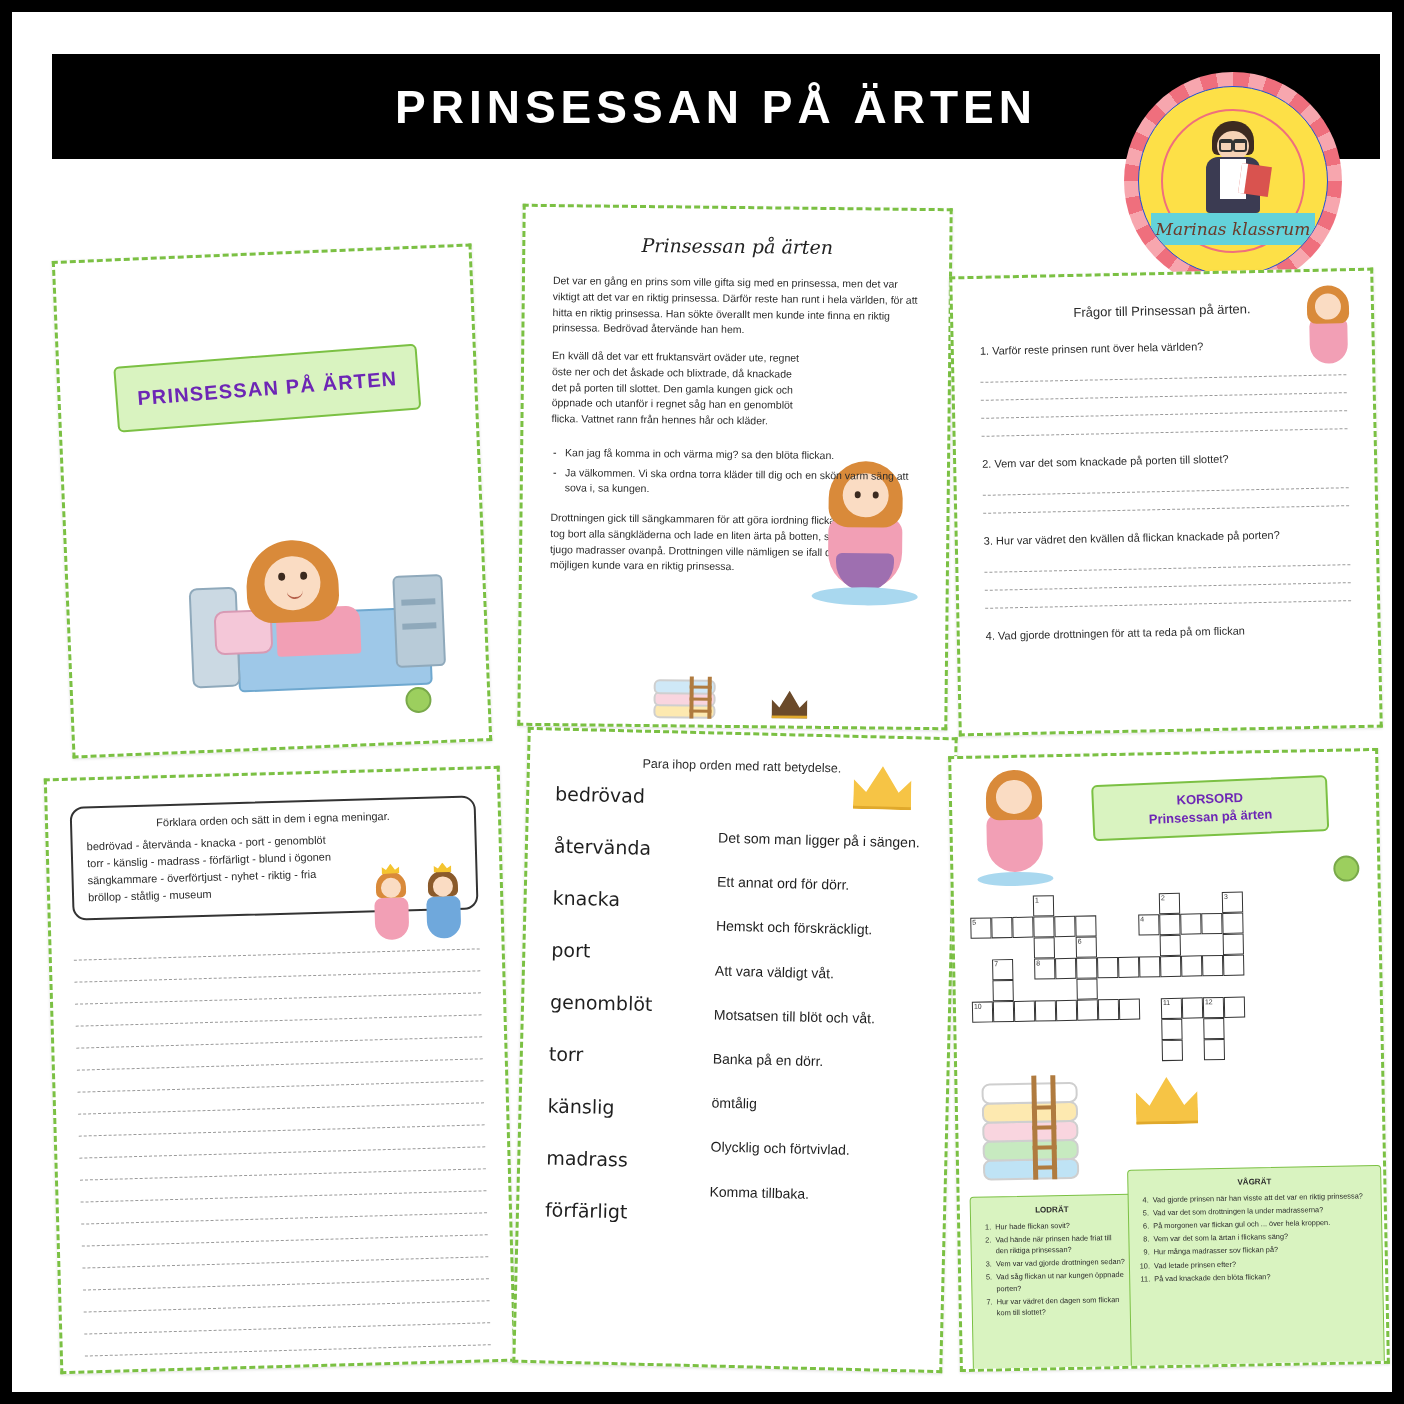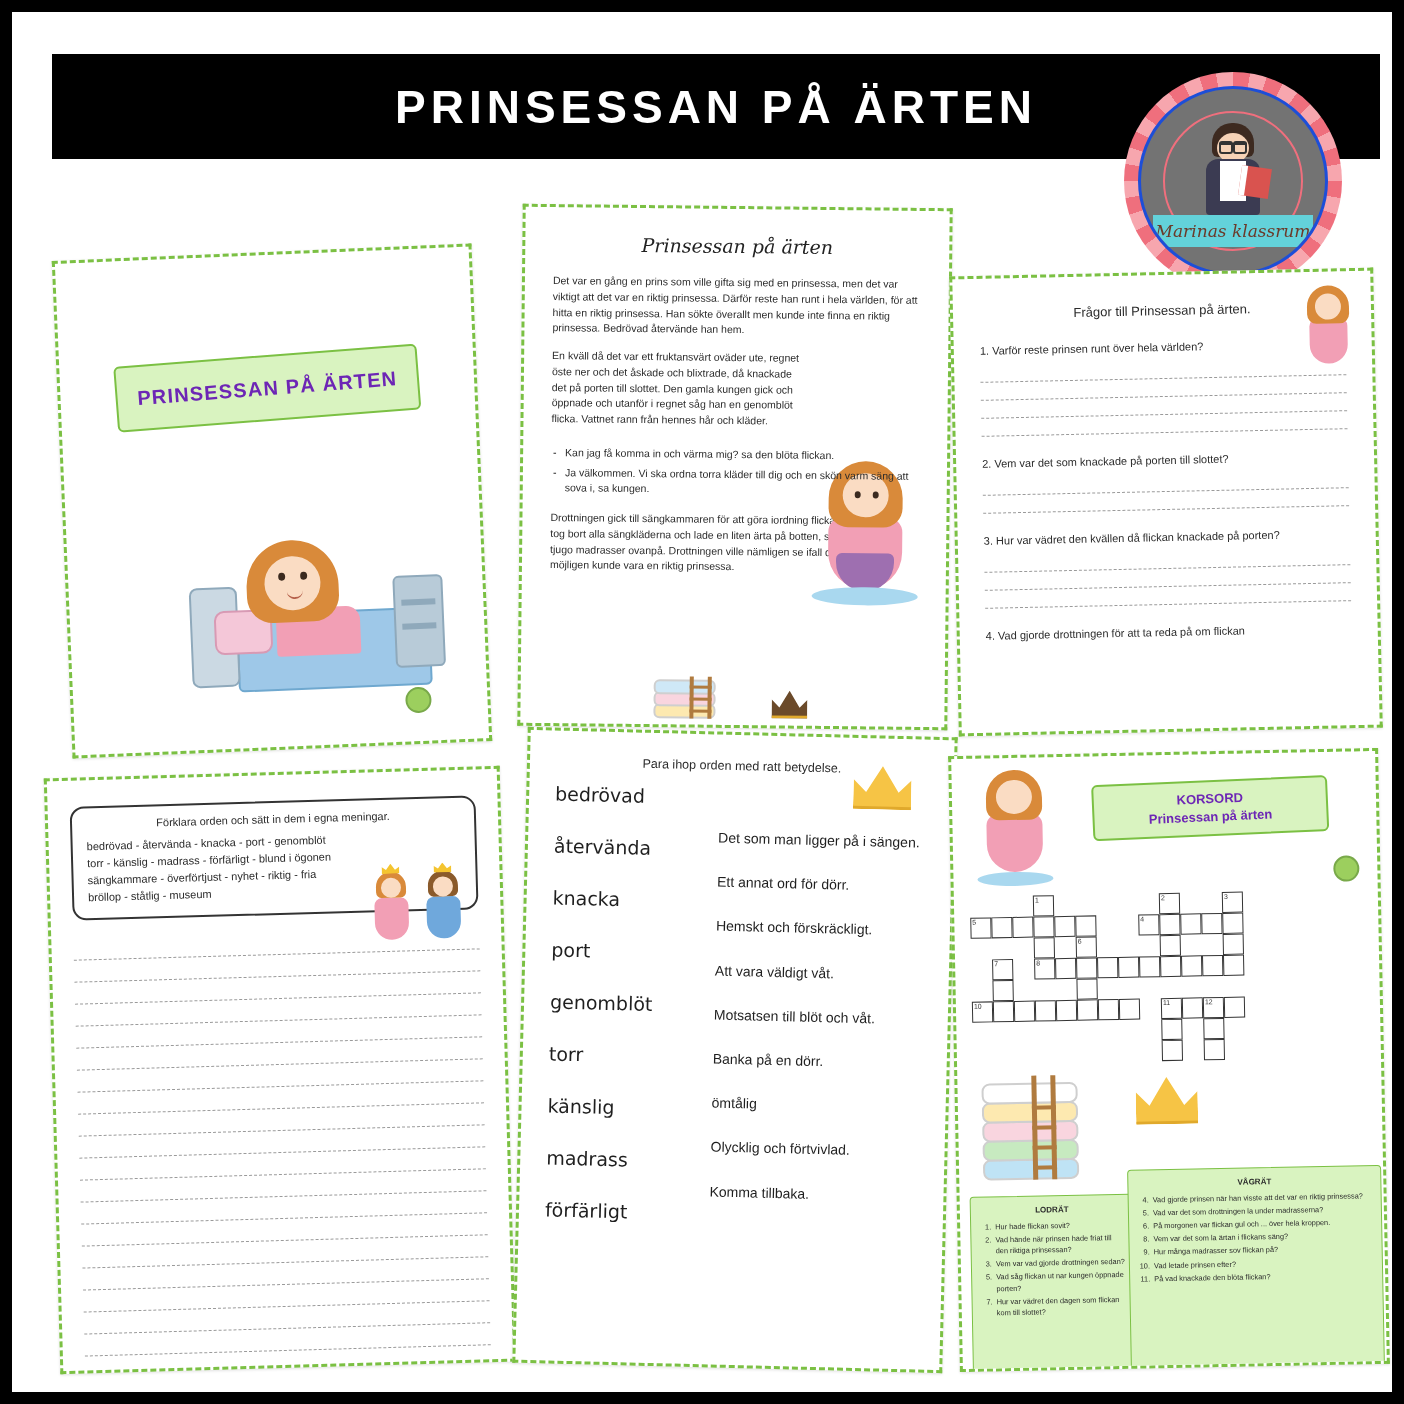--- a/index.html
+++ b/index.html
@@ -60,22 +60,22 @@
     position: absolute;
     inset: 0;
     border-radius: 50%;
     background:
       repeating-conic-gradient(#ef6f7d 0deg 9deg, #f7a6ae 9deg 18deg);
   }
   .logo .disc {
     position: absolute;
     inset: 14px;
     border-radius: 50%;
-    background: #737373;
-    border: 3px solid #1d4ed8;
+    background: #fde047;
+    border: 1px solid #1d4ed8;
     overflow: hidden;
   }
   .logo .ring {
     position: absolute;
     inset: 22px;
     border-radius: 50%;
     border: 2px solid #ef6f7d;
   }
   .logo .ribbon {
     position: absolute;

